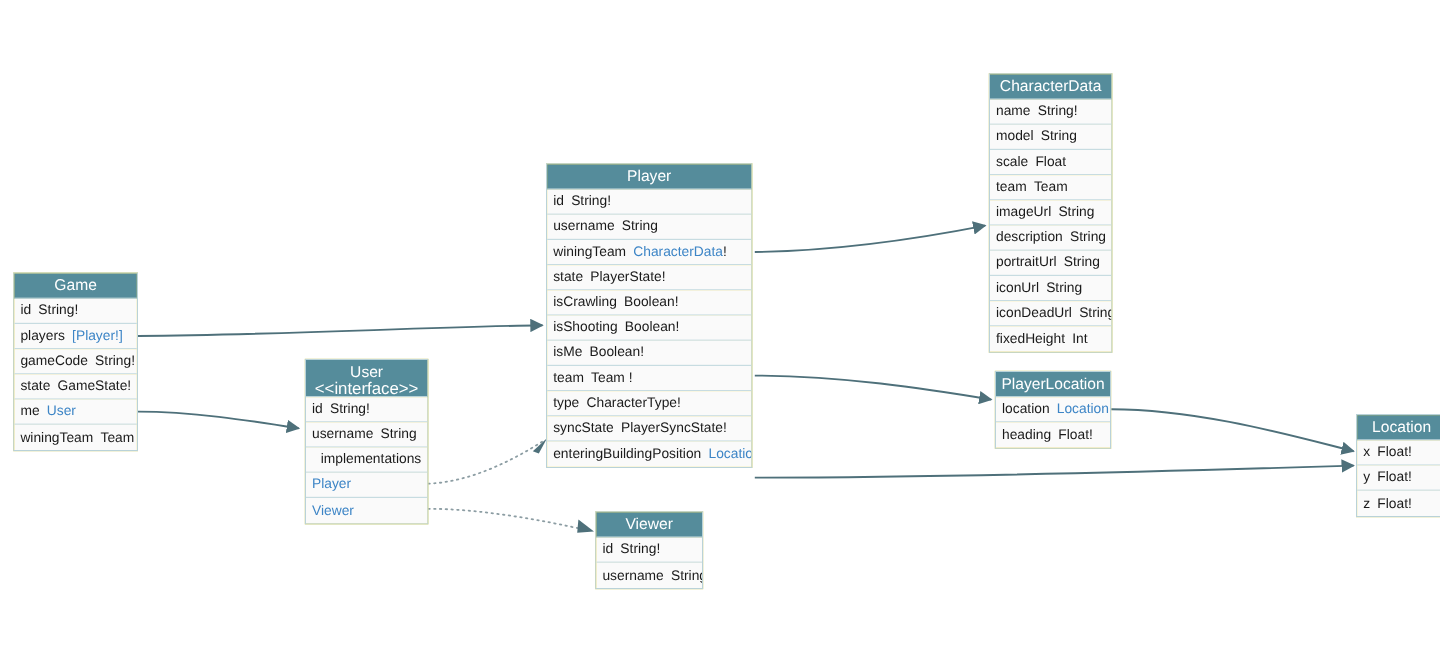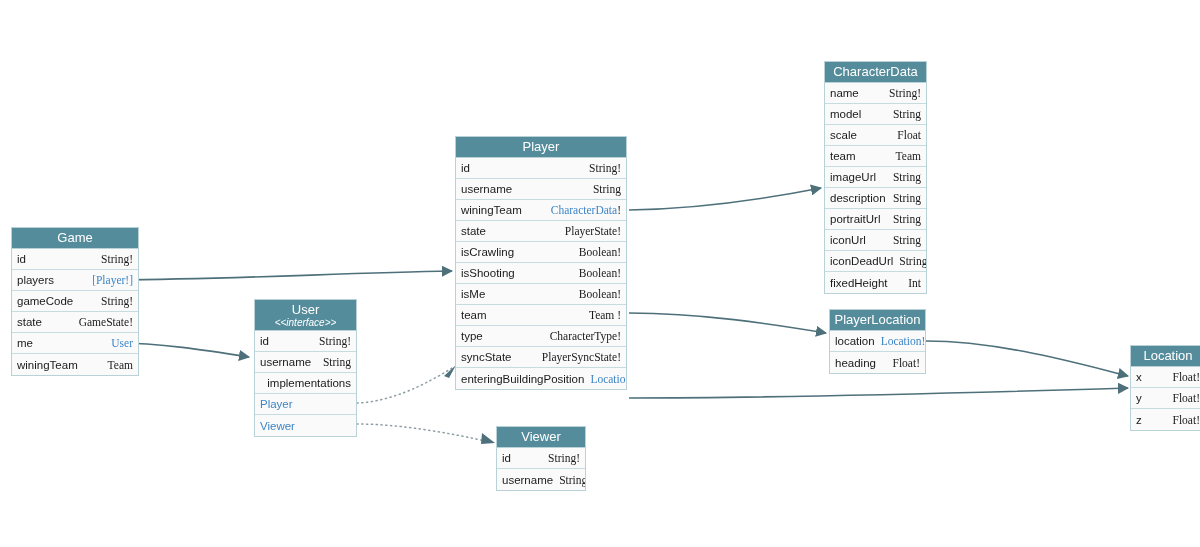--- a/index.html
+++ b/index.html
@@ -49,48 +49,46 @@
     line-height: 1;
     padding-top: 2px;
   }
   .entity-header .hdr-name {
     display: block;
     font-size: 13px;
     line-height: 15px;
   }
   .entity-header .hdr-stereo {
     display: block;
-    font-size: 10px;
+    font-size: 14px;
     line-height: 12px;
-    font-style: italic;
   }
   .row {
     display: flex;
     align-items: center;
-    justify-content: space-between;
+    justify-content: flex-start;
     height: 21px;
     box-sizing: border-box;
     border-bottom: 1px solid #c7dce1;
     padding: 0 5px;
     font-size: 11.5px;
     color: #1a1a1a;
     background: #fafafa;
     white-space: nowrap;
     overflow: hidden;
   }
   .row:last-child {
     border-bottom: none;
   }
   .row .fname {
     text-align: left;
   }
   .row .ftype {
     text-align: right;
     padding-left: 6px;
-    font-family: Liberation Serif, serif;
   }
   .row .ftype.link {
     color: #3d85c6;
   }
   .row .ftype .bang {
     color: #1a1a1a;
   }
   .row.center-row {
     justify-content: center;
   }
@@ -129,21 +127,21 @@
 
     <path d="M 926 341 C 1000 341, 1080 364, 1128 376" fill="none" stroke="#4e707a" stroke-width="1.6" marker-end="url(#arrow)"></path>
 
     <path d="M 357 403 C 390 402, 425 385, 452 368" fill="none" stroke="#8c9da3" stroke-width="1.5" stroke-dasharray="1.2 3.6" stroke-linecap="round"></path>
     <path d="M 444 376 L 456 365 L 449 378 z" fill="#4e707a"></path>
 
     <path d="M 357 424 C 400 424, 450 433, 490 442" fill="none" stroke="#8c9da3" stroke-width="1.5" stroke-dasharray="1.2 3.6" stroke-linecap="round"></path>
     <path d="M 482 433 L 495 443 L 481 444 z" fill="#4e707a"></path>
   </svg>
 
-  <div class="entity" style="left:11px; top:227px; width:128px;">
+  <div class="entity" style="left:11px; top:227px; width:104px;">
     <div class="entity-header">
       <span>Game</span>
     </div>
     <div class="row">
       <span class="fname">id</span>
       <span class="ftype">String!</span>
     </div>
     <div class="row">
       <span class="fname">players</span>
       <span class="ftype link">[Player!]</span>

